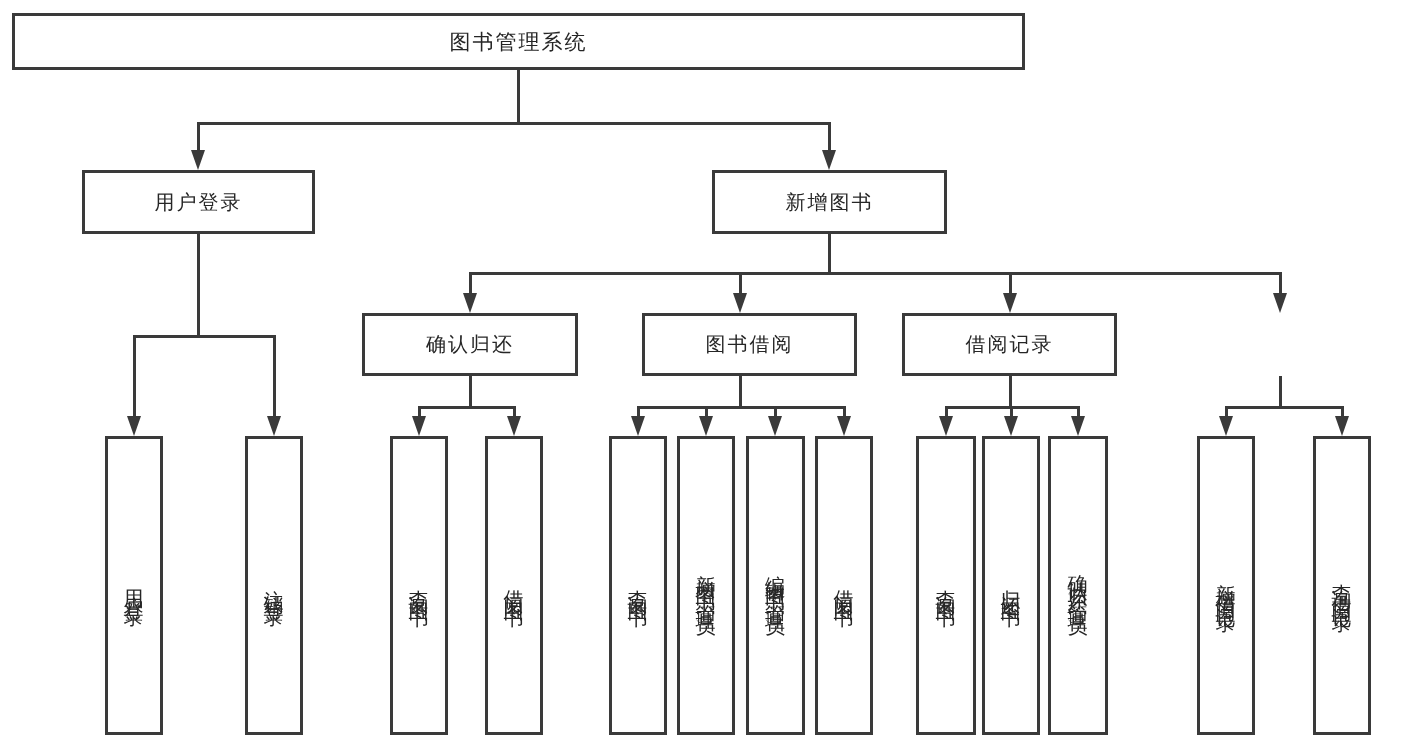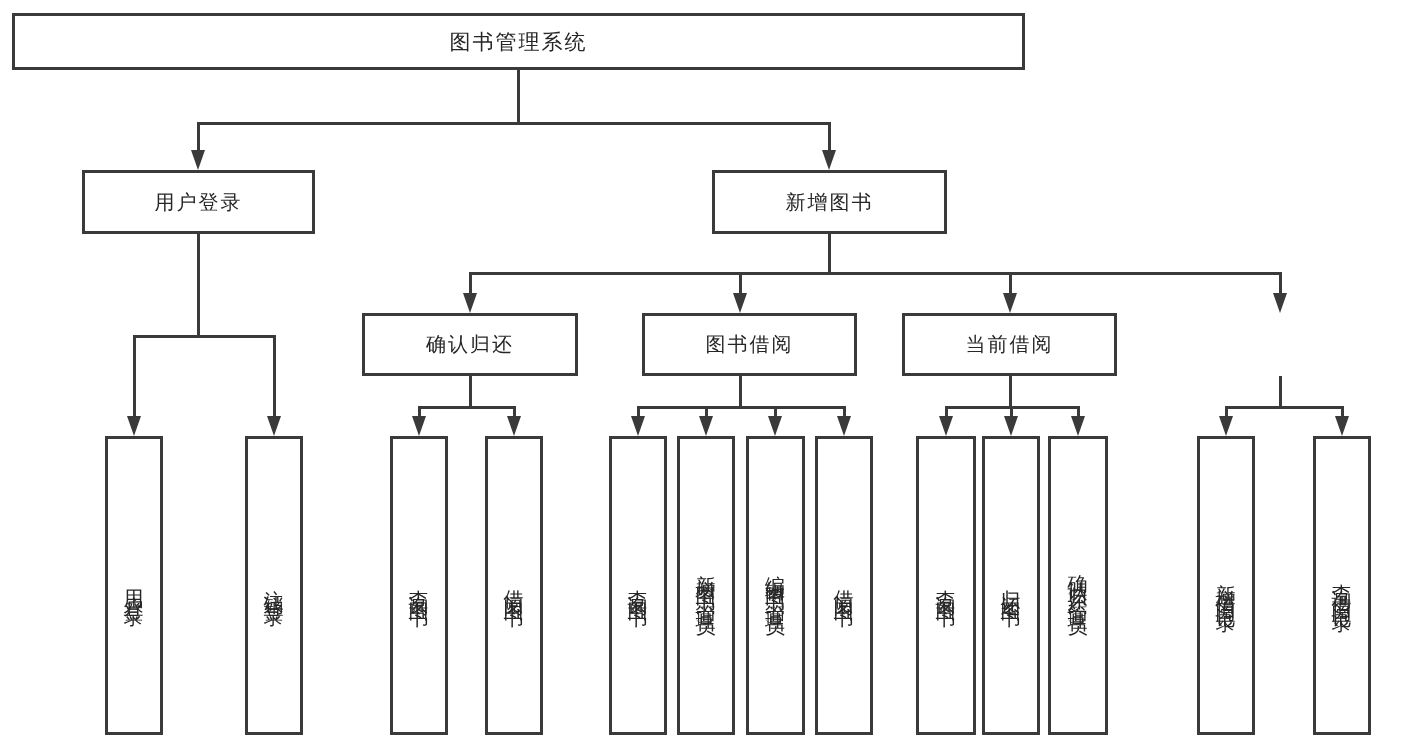--- a/index.html
+++ b/index.html
@@ -69,21 +69,21 @@
 
 <div id="canvas">
 
   <div class="node h root-box" style="left:12px; top:13px; width:1013px; height:57px;">图书管理系统</div>
 
   <div class="node h" style="left:82px; top:170px; width:233px; height:64px;">用户登录</div>
   <div class="node h" style="left:712px; top:170px; width:235px; height:64px;">新增图书</div>
 
   <div class="node h" style="left:362px; top:313px; width:216px; height:63px;">确认归还</div>
   <div class="node h" style="left:633px; top:313px; width:215px; height:63px;margin-left:9px;">图书借阅</div>
-  <div class="node h" style="left:902px; top:313px; width:215px; height:63px;">当前借阅</div>
+  <div class="node h" style="left:902px; top:313px; width:215px; height:63px;">借阅记录</div>
 
   <div class="node v" style="left:105px; top:436px; width:58px; height:299px;">用户登录</div>
   <div class="node v" style="left:245px; top:436px; width:58px; height:299px;">注销登录</div>
 
   <div class="node v" style="left:390px; top:436px; width:58px; height:299px;">查询图书</div>
   <div class="node v" style="left:485px; top:436px; width:58px; height:299px;">借阅图书</div>
 
   <div class="node v" style="left:609px; top:436px; width:58px; height:299px;">查询图书</div>
   <div class="node v" style="left:677px; top:436px; width:58px; height:299px;">新增图书（管理员）</div>
   <div class="node v" style="left:746px; top:436px; width:59px; height:299px;">编辑图书（管理员）</div>

